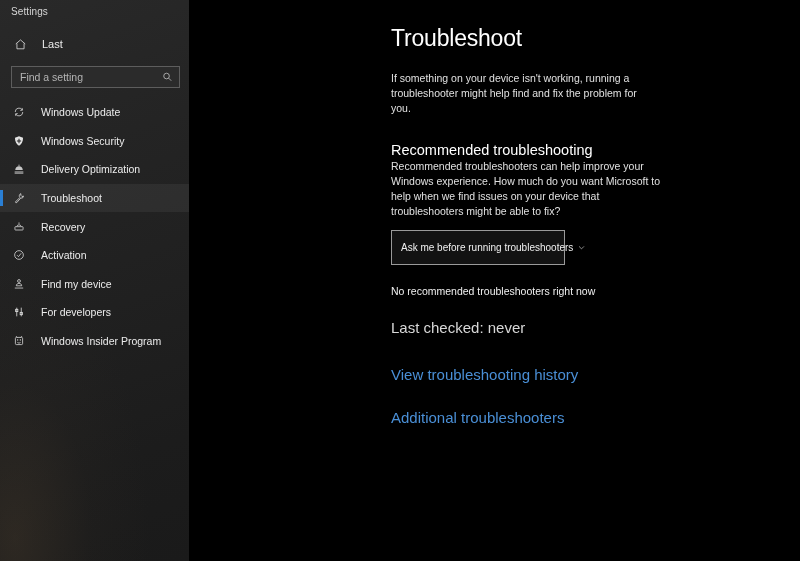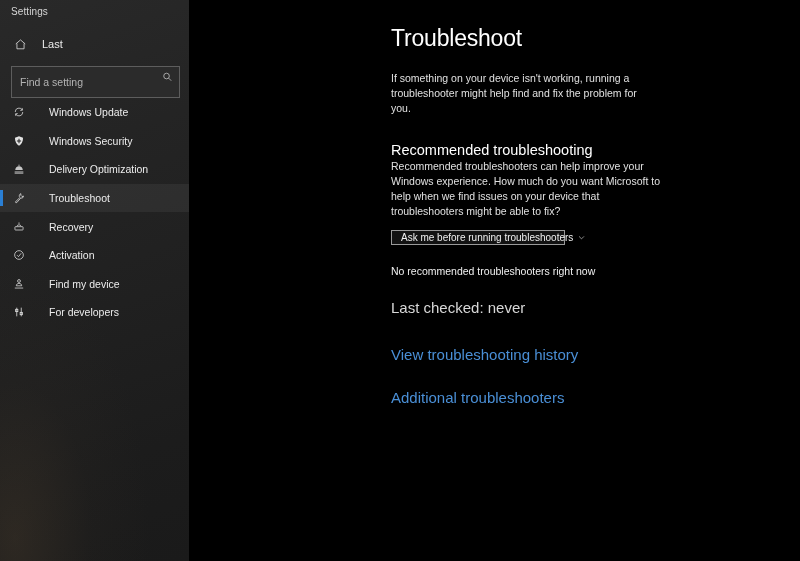--- a/index.html
+++ b/index.html
@@ -76,21 +76,21 @@
     color: #ebebeb;
   }
 
   .search-wrap {
     margin: 9px 9px 0 11px;
     height: 22px;
     position: relative;
   }
   .search-box {
     width: 100%;
-    height: 32px;
+    height: 22px;
     background: #2b2b2b;
     border: 1px solid #5d5d5d;
     color: #c9c9c9;
     font-size: 10.5px;
     font-family: "Liberation Sans", sans-serif;
     padding: 0 22px 0 8px;
     outline: none;
   }
   .search-box::placeholder { color: #b4b4b4; opacity: 1; }
   .search-icon {
@@ -114,21 +114,20 @@
 
   .nav-list { margin-top: 10px; }
 
   .nav-item {
     position: relative;
     height: 28.6px;
     display: flex;
     align-items: center;
     padding-left: 11px;
     cursor: default;
-    gap: 8px;
   }
   .nav-item.selected { background: rgba(255,255,255,0.055); }
   .nav-item.selected::before {
     content: "";
     position: absolute;
     left: 0;
     top: 6px;
     bottom: 6px;
     width: 3px;
     background: var(--accent, #2a7fd4);
@@ -185,21 +184,21 @@
     margin-top: 1px;
     font-size: 10.5px;
     line-height: 15px;
     color: #e0e0e0;
     max-width: 272px;
   }
 
   .dropdown {
     margin-top: 11px;
     width: 174px;
-    height: 15px;
+    height: 35px;
     background: #121212;
     border: 1px solid #9a9a9a;
     display: flex;
     align-items: center;
     justify-content: space-between;
     padding: 0 7px 0 9px;
     cursor: default;
     font-family: "Liberation Sans", sans-serif;
   }
   .dropdown-value {
@@ -350,20 +349,32 @@
           <svg width="12" height="12" viewBox="0 0 16 16" fill="none" stroke="currentColor" stroke-width="1.05">
             <path d="M5 2.2 V13.8"></path>
             <path d="M11 2.2 V13.8"></path>
             <rect x="3.5" y="4.4" width="3" height="3.1"></rect>
             <rect x="9.5" y="8.5" width="3" height="3.1"></rect>
           </svg>
         </span>
         <span class="nav-label">For developers</span>
       </div>
 
+      <div class="nav-item">
+        <span class="nav-icon">
+          <svg width="12" height="12" viewBox="0 0 16 16" fill="none" stroke="currentColor" stroke-width="1">
+            <rect x="3.2" y="3.2" width="9.6" height="9.6" rx="1.4"></rect>
+            <path d="M5.6 3.2 L4.1 1.5 M10.4 3.2 L11.9 1.5"></path>
+            <circle cx="6.2" cy="6.6" r="0.85" fill="currentColor" stroke="none"></circle>
+            <circle cx="9.8" cy="6.6" r="0.85" fill="currentColor" stroke="none"></circle>
+            <path d="M5.9 9.9 C6.8 10.9 9.2 10.9 10.1 9.9"></path>
+          </svg>
+        </span>
+        <span class="nav-label">Windows Insider Program</span>
+      </div>
 
     </div>
   </div>
 
   <div class="content">
 
     <h1 class="page-title">Troubleshoot</h1>
 
     <p class="page-desc">If something on your device isn't working, running a troubleshooter might help find and fix the problem for you.</p>
 

